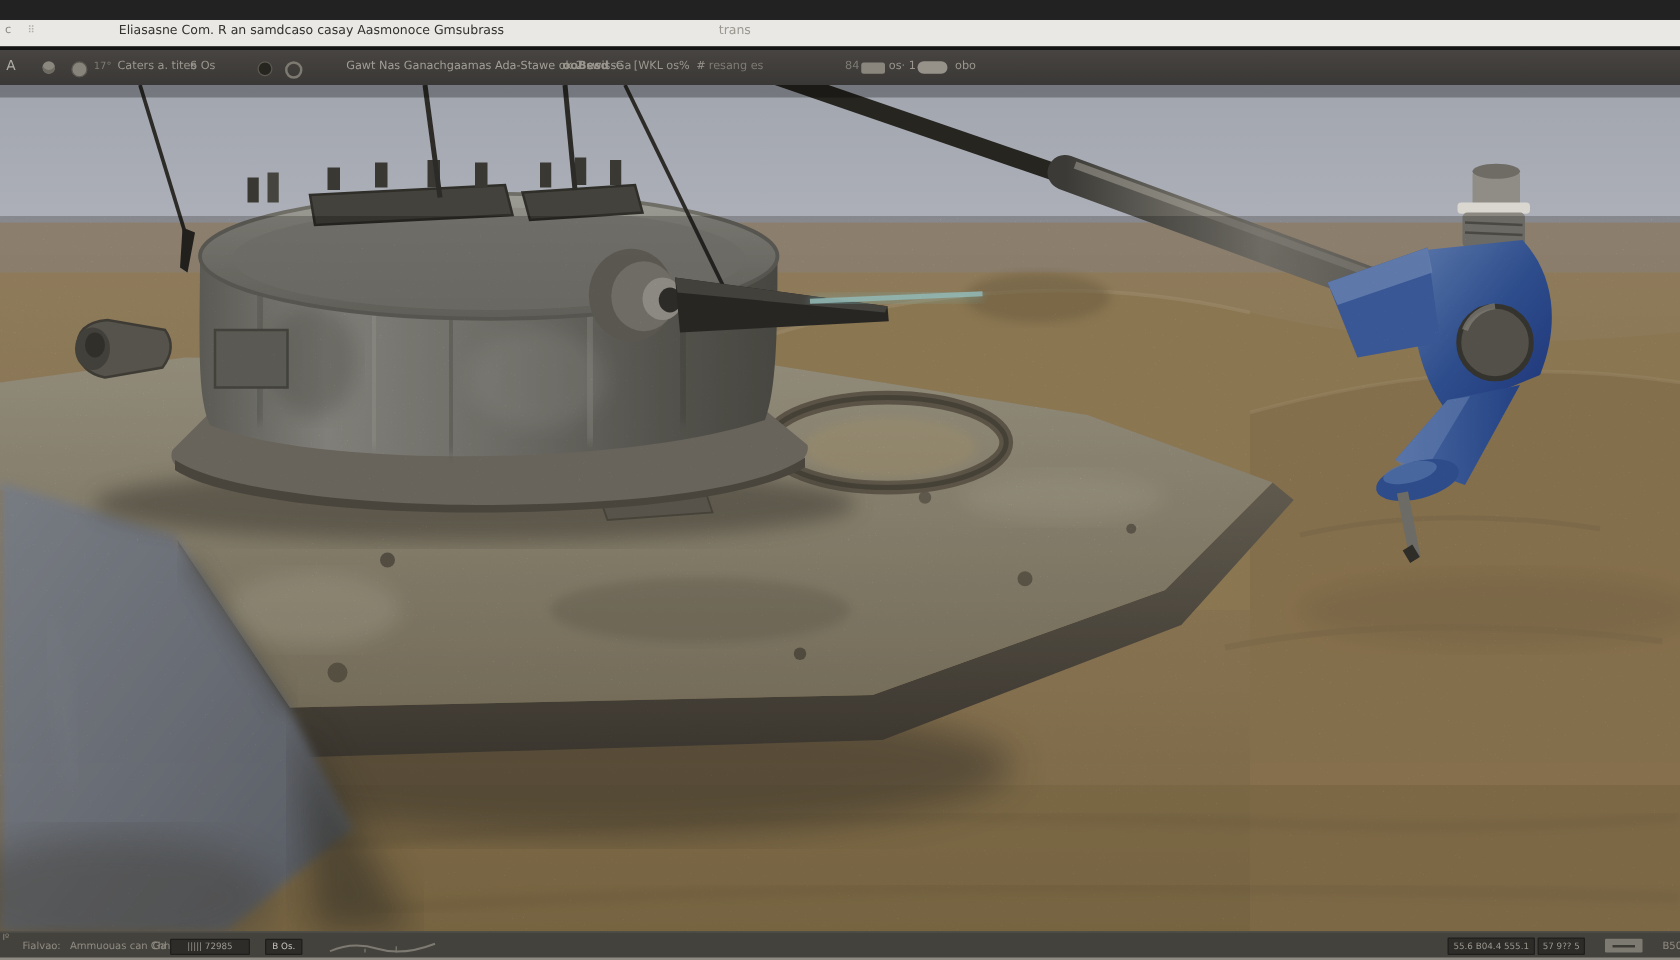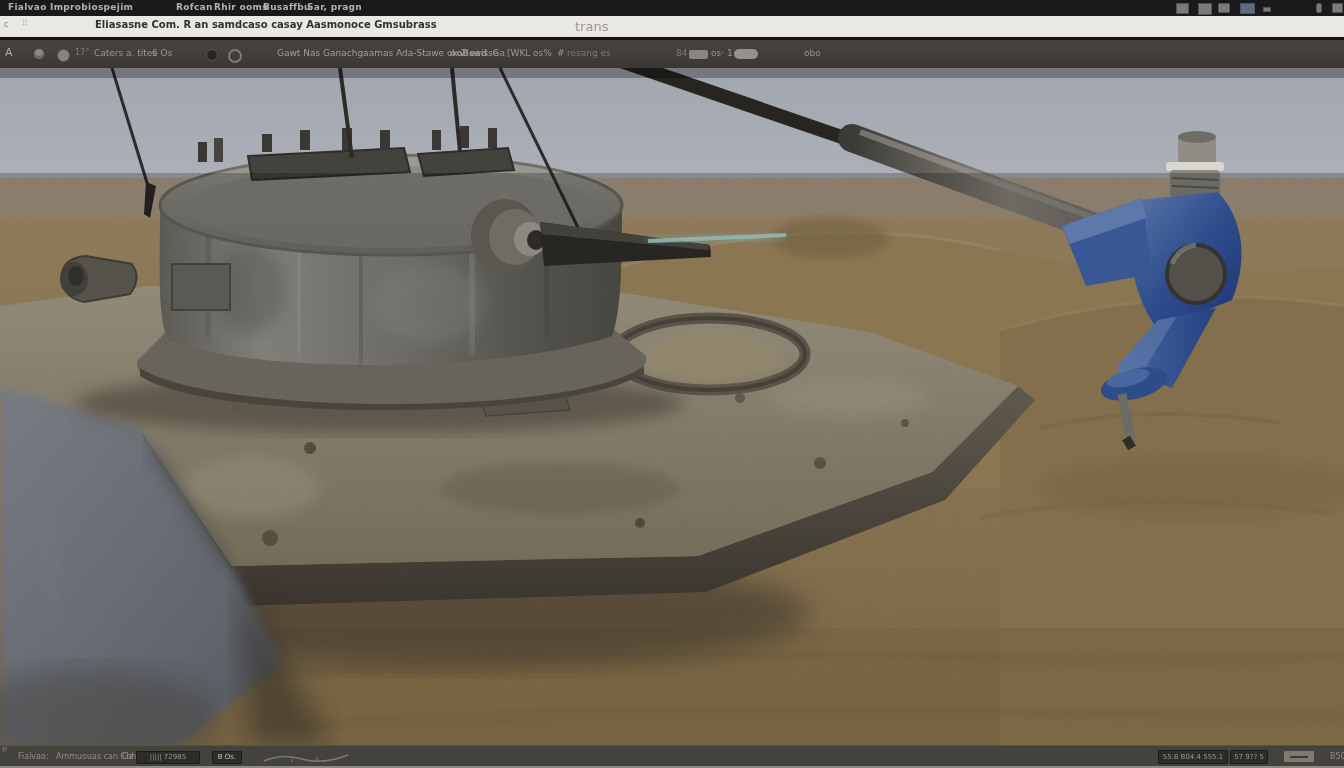--- a/index.html
+++ b/index.html
@@ -28,40 +28,26 @@
              box-shadow:inset 0 1px 0 #55534c, inset 0 -2px 0 #8e8b84;}
   .statusbar .sl{position:absolute;top:7px;font-size:8px;color:#8f8c84;white-space:nowrap;}
   .inset{position:absolute;background:#2d2c29;border:1px solid #1f1e1c;border-radius:1px;
          color:#9a978f;font-size:7px;line-height:10px;text-align:center;overflow:hidden;}
 </style>
 </head>
 <body>
 
 <div class="screen">
 
-  <div class="menubar">
-    <span class="mi" style="left:8px">Fialvao Improbiospejim</span>
-    <span class="mi" style="left:176px">Rofcan</span>
-    <span class="mi" style="left:214px">Rhir ooms</span>
-    <span class="mi" style="left:263px">Busaffbu</span>
-    <span class="mi" style="left:307px">Sar, pragn</span>
-    <span class="winicon" style="left:1176px;width:11px;height:9px"></span>
-    <span class="winicon" style="left:1198px;width:12px;height:10px"></span>
-    <span class="winicon" style="left:1218px;width:10px;height:8px"></span>
-    <span class="winicon" style="left:1240px;width:13px;height:9px;background:#5d6b7e;border-color:#49566a"></span>
-    <span class="winicon" style="left:1263px;width:6px;height:3px;top:7px"></span>
-    <span class="winicon" style="left:1316px;width:4px;height:8px;border-radius:2px"></span>
-    <span class="winicon" style="left:1332px;width:9px;height:8px"></span>
-  </div>
 
   <div class="titlebar">
     <span class="ti" style="left:4px;color:#8a8780;font-size:9px">c</span>
     <span class="ti" style="left:22px;color:#b0ada6;font-size:8px">⠿</span>
-    <span class="ti" style="left:95px;font-weight:700">Eliasasne Com. R an samdcaso casay Aasmonoce Gmsubrass</span>
-    <span class="ti" style="left:575px;color:#9a978f;font-size:13px">trans</span>
+    <span class="ti" style="left:95px;font-weight:400">Eliasasne Com. R an samdcaso casay Aasmonoce Gmsubrass</span>
+    <span class="ti" style="left:575px;color:#9a978f;font-size:10px">trans</span>
   </div>
   <div class="darkline"></div>
 
   <div class="toolbar">
     <span class="tl" style="left:5px;top:6px;font-size:11px;color:#b0ada6">A</span>
     <span class="circ" style="left:34px;top:9px;width:10px;height:10px;background:#8b887f;box-shadow:inset 0 -3px 0 #6e6b63"></span>
     <span class="circ" style="left:57px;top:9px;width:11px;height:11px;background:#87847b;border:1px solid #5c5a53"></span>
     <span class="tl" style="left:75px;color:#7e7b74;font-size:8px">17°</span>
     <span class="tl" style="left:94px">Caters</span>
     <span class="tl" style="left:126px">a. tites</span>
@@ -72,21 +58,21 @@
     <span class="tl" style="left:450px;font-weight:bold">ooBesd</span>
     <span class="tl" style="left:489px">-Ga</span>
     <span class="tl" style="left:507px">[WKL</span>
     <span class="tl" style="left:533px">os%</span>
     <span class="tl" style="left:557px">#</span>
     <span class="tl" style="left:567px;color:#7e7b74">resang es</span>
     <span class="tl" style="left:676px;color:#7e7b74">84</span>
     <span class="tbtn" style="left:689px;top:10px;width:19px;height:9px;background:#8a867e"></span>
     <span class="tl" style="left:711px">os· 1</span>
     <span class="tbtn" style="left:734px;top:9px;width:24px;height:10px;background:#96928a;border-radius:5px"></span>
-    <span class="tl" style="left:804px">obo</span>
+    <span class="tl" style="left:764px">obo</span>
   </div>
 
   <div class="viewport">
   <svg width="1344" height="677" viewBox="0 0 1344 677">
     <defs>
       <linearGradient id="gSky" x1="0" y1="0" x2="0" y2="1">
         <stop offset="0" stop-color="#a2a6af"></stop>
             <stop offset="1" stop-color="#aeb1b9"></stop>
       </linearGradient>
       <linearGradient id="gSand" x1="0" y1="0" x2="0" y2="1">

